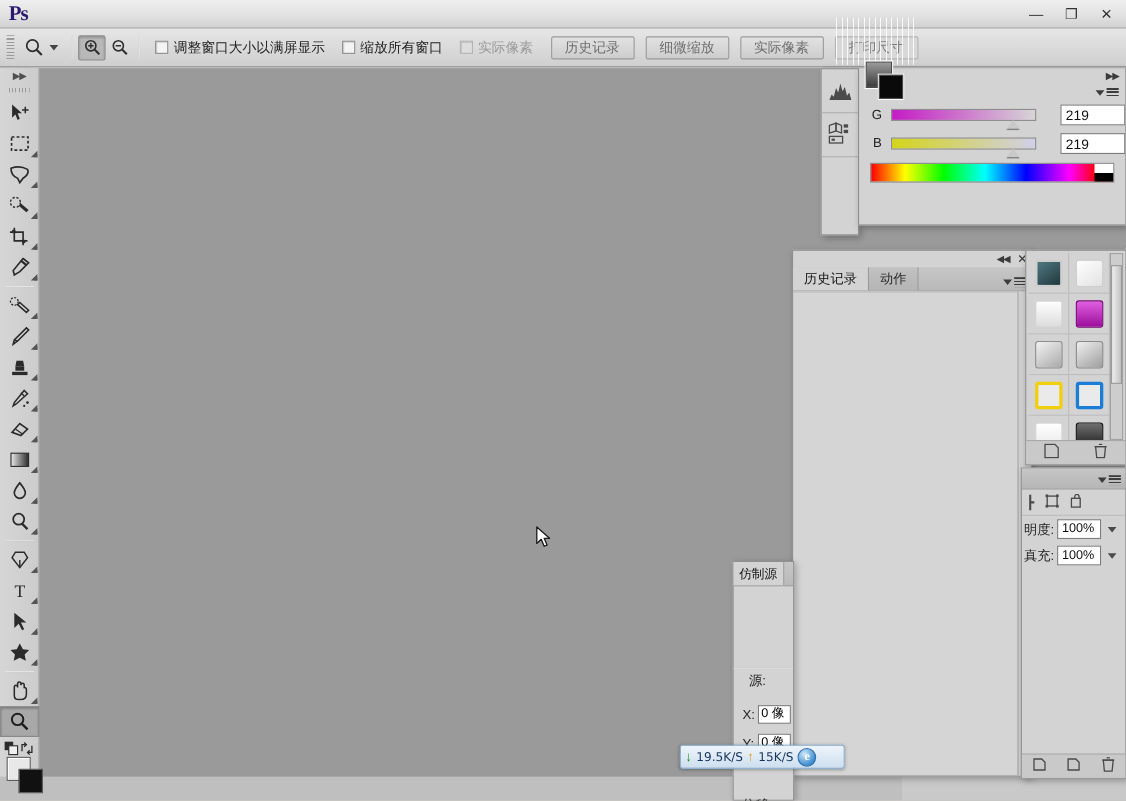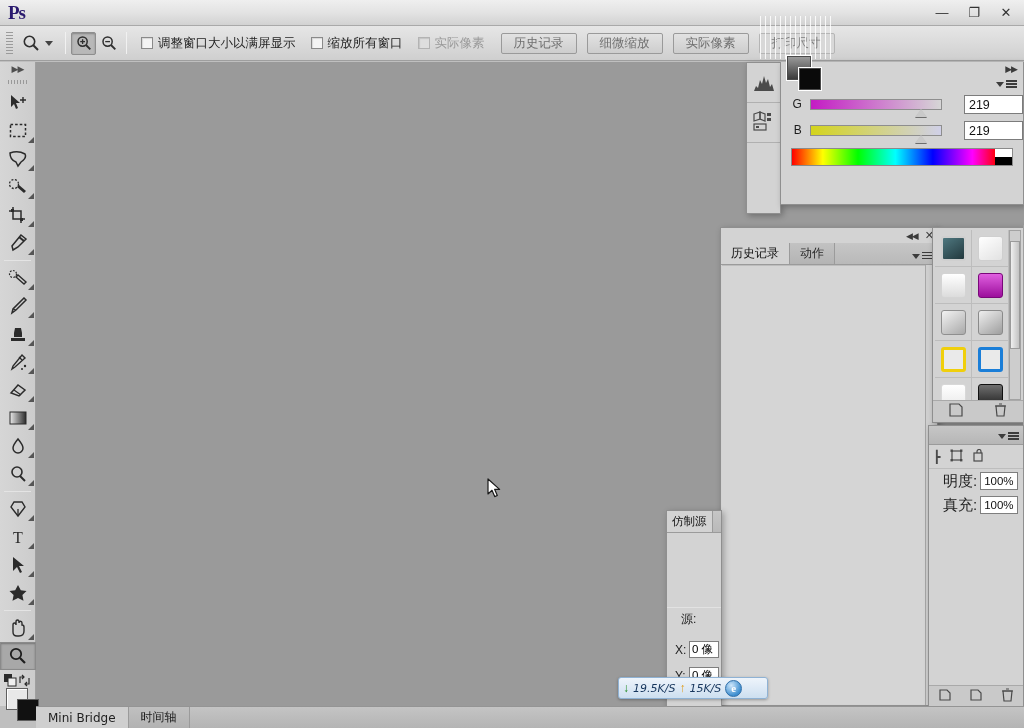--- a/index.html
+++ b/index.html
@@ -199,21 +199,21 @@
     border-right:1px solid #bdbdbd; border-bottom:1px solid #bdbdbd; }
   .sw-chip { width:25px;height:25px; border-radius:3px; }
   #stylesPanel .vsb { position:absolute; right:2px; top:2px; width:12px; bottom:22px; background:#cdcdcd; border:1px solid #a2a2a2;}
   #stylesPanel .vsb .thumb { position:absolute; left:0; right:0; top:10px; height:108px; background:linear-gradient(90deg,#efefef,#c2c2c2); border:1px solid #9a9a9a;}
   #stylesPanel .foot { position:absolute; left:0; right:0; bottom:0; height:22px; background:#c9c9c9;
      border-top:1px solid #a9a9a9; display:flex; align-items:center; justify-content:space-around;}
 
   
   #layersPanel { left:928px; top:425px; width:96px; height:283px; }
   .lp-row { display:flex; align-items:center; height:24px; padding-left:2px; }
-  .lp-label { font-size:15px; color:#1e1e1e; white-space:nowrap;margin-left:12px;}
+  .lp-label { font-size:12px; color:#1e1e1e; white-space:nowrap;}
   .lp-field { width:40px; height:18px; background:#fff; border:1px solid #7e7e7e; font-size:11.5px; color:#111; padding:0 3px; line-height:16px; margin-left:3px;}
   .lp-tri { width:0;height:0;border-left:4px solid transparent;border-right:4px solid transparent;border-top:5px solid #4a4a4a; margin-left:6px;}
   #layersPanel .foot { position:absolute; left:0; right:0; bottom:0; height:22px; background:#c9c9c9;
      border-top:1px solid #a9a9a9; display:flex; align-items:center; justify-content:space-around;}
 
   
   .rstrip { position:absolute; right:0; width:12px; background:#c9c9c9; border-left:1px solid #a0a0a0;}
 
   
   .bottombar {
@@ -230,21 +230,21 @@
   #netwidget {
     position:absolute; left:618px; top:677px; width:150px; height:22px;
     background: linear-gradient(180deg,#eef4fb,#cddff0);
     border:1px solid #8fb2d4; border-radius:3px;
     display:flex; align-items:center; gap:4px; padding:0 4px;
     box-shadow: 0 1px 3px rgba(0,0,0,.3);
     font-size:11px; color:#17365d;
   }
   .arrow-dn { color:#1f8b1f; font-size:12px; line-height:1;}
   .arrow-up { color:#e09a16; font-size:12px; line-height:1;}
-  .net-val { font-size:11px; white-space:nowrap; font-family:"DejaVu Sans","Liberation Sans",sans-serif;font-style:italic;}
+  .net-val { font-size:11px; white-space:nowrap; font-family:"DejaVu Sans","Liberation Sans",sans-serif;}
   .ie-icon { width:17px;height:17px;border-radius:50%;
     background: radial-gradient(circle at 35% 30%, #cfe7fb, #3f8fd0 70%);
     border:1px solid #2f6ea8; color:#fff; font-weight:bold; font-size:11px;
     display:flex;align-items:center;justify-content:center; font-family:"Liberation Serif",serif;}
 
   
   #cursor { position:absolute; left:487px; top:478px; width:16px; height:22px; pointer-events:none; }
 </style>
 </head>
 <body>
@@ -705,24 +705,20 @@
         <svg width="13" height="14" viewBox="0 0 13 14">
             <path d="M2 3 H11 L10 13 H3 Z" fill="none" stroke="#4a4a4a" stroke-width="1.2"></path>
             <path d="M1 3 H12 M5 1 H8" stroke="#4a4a4a" stroke-width="1.2"></path>
           </svg>
       </span>
     </div>
   </div>
 
   <div class="rstrip" style="top:225px;height:200px;right:0;width:0;"></div>
 
-  <div class="bottombar">
-    <div class="btab active">Mini Bridge</div>
-    <div class="btab">时间轴</div>
-  </div>
 
   <div id="netwidget">
     <span class="arrow-dn">↓</span>
     <span class="net-val">19.5K/S</span>
     <span class="arrow-up">↑</span>
     <span class="net-val">15K/S</span>
     <span class="ie-icon">e</span>
   </div>
 
   <div id="cursor">

